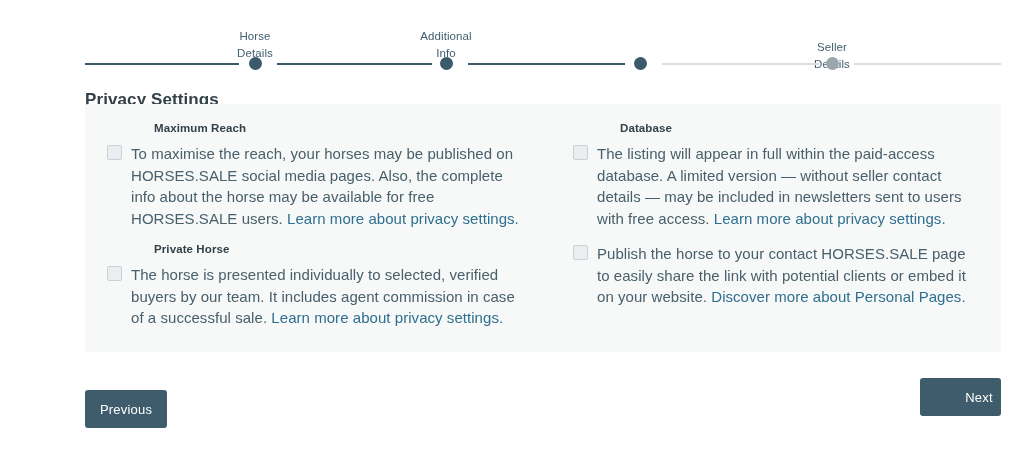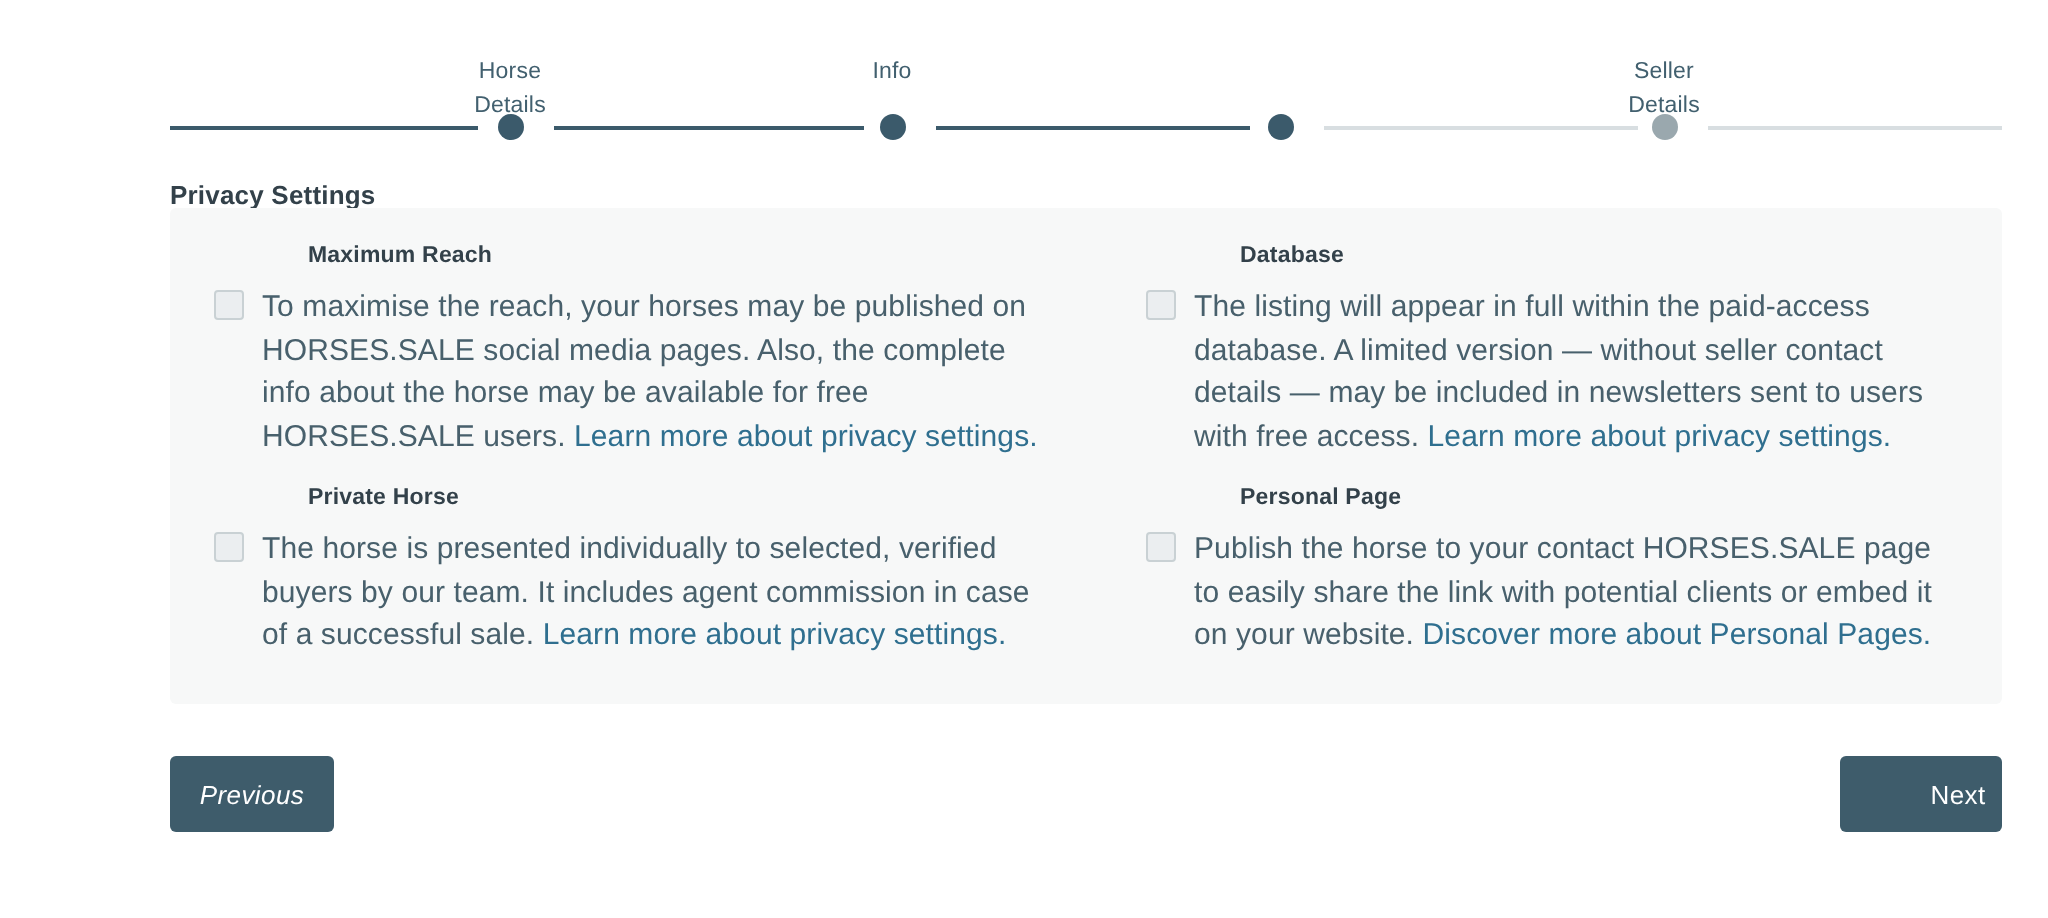--- a/index.html
+++ b/index.html
@@ -66,21 +66,21 @@
     border-radius: 50%;
   }
   .dot.done { background: #3b5a6b; }
   .dot.todo { background: #9aa8ae; }
 
   
   .section-title {
     position: absolute;
     left: 57px;
     top: 90px;
-    font-size: 13px;
+    font-size: 17px;
     font-weight: bold;
     color: #33414a;
     letter-spacing: 0.1px;
   }
 
   
   .panel {
     position: absolute;
     left: 57px;
     top: 104px;
@@ -145,38 +145,39 @@
     height: 38px;
     border: none;
     border-radius: 3px;
     background: #3e5c6b;
     color: #ffffff;
     font-size: 13px;
     font-family: "Liberation Sans", sans-serif;
     cursor: pointer;
     letter-spacing: 0.2px;
   }
-  .btn-prev { left: 57px; top: 378px; width: 82px; font-style: italic; }
+  .btn-prev { left: 57px; top: 390px; width: 82px; }
   .btn-next { left: 892px; top: 378px; width: 81px; padding-left: 43px; }
 </style>
 </head>
 <body>
 
 <div class="page">
 
   <div class="stepper">
     <div class="step-labels">
       <div class="step-label" style="left:110px; top:16px;">
         <span class="l1">Horse</span>
         <span class="l2">Details</span>
       </div>
       <div class="step-label" style="left:301px; top:16px;">
+        <span class="l1">Additional</span>
         <span class="l2">Info</span>
       </div>
-      <div class="step-label" style="left:687px; top:16px;text-align:center;">
+      <div class="step-label" style="left:687px; top:27px;text-align:center;">
         <span class="l1">Seller</span>
         <span class="l2">Details</span>
       </div>
     </div>
 
     <div class="track">
       <div class="seg done" style="left:0px; width:154px;"></div>
       <div class="dot done" style="left:164px;"></div>
       <div class="seg done" style="left:192px; width:155px;"></div>
       <div class="dot done" style="left:355px;"></div>
@@ -217,21 +218,20 @@
         <div class="opt-title">Private Horse</div>
         <div class="opt-row">
           <div class="checkbox"></div>
           <div class="opt-text">
             <span>The horse is presented individually to selected, verified buyers by our team. It includes agent commission in case of a successful sale. </span><a href="#">Learn more about privacy settings.</a>
           </div>
         </div>
       </div>
 
       <div class="cell right">
-        <div class="opt-title">Personal Page</div>
         <div class="opt-row">
           <div class="checkbox"></div>
           <div class="opt-text">
             <span>Publish the horse to your contact HORSES.SALE page to easily share the link with potential clients or embed it on your website. </span><a href="#">Discover more about Personal Pages.</a>
           </div>
         </div>
       </div>
 
     </div>
   </div>

